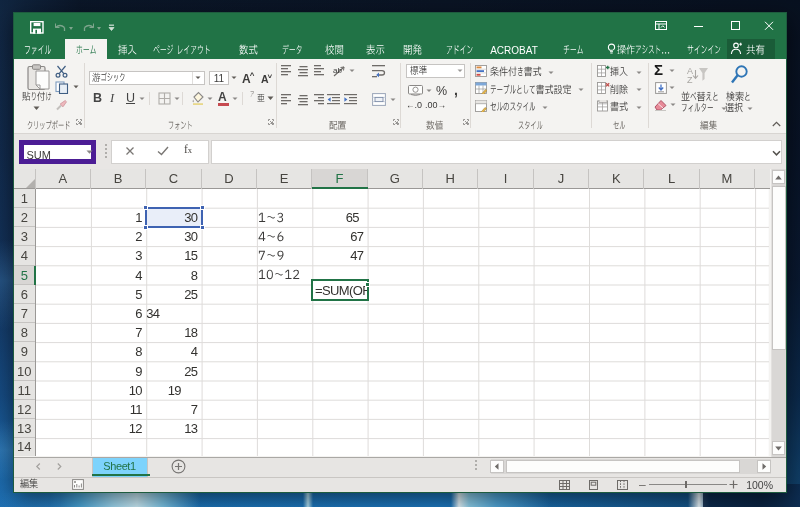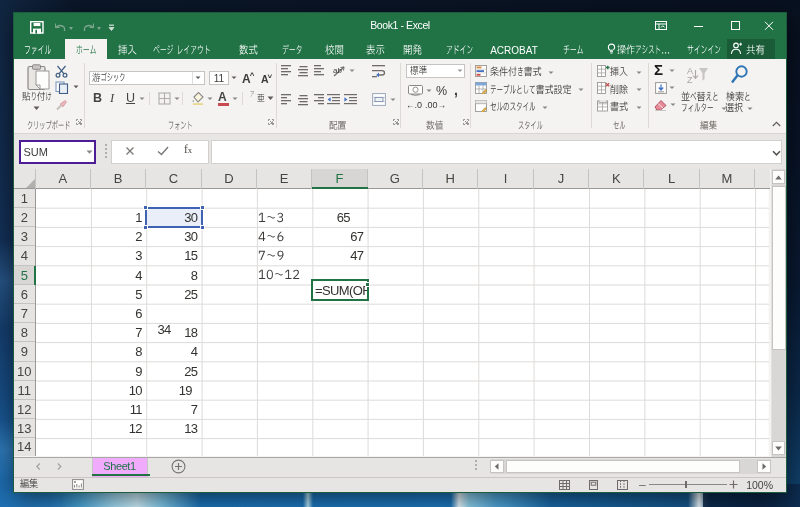--- a/index.html
+++ b/index.html
@@ -44,21 +44,20 @@
 </g>
 <path d="M16 4 l4 0 l-2 3 z" fill="#7ea58d"></path>
 <g stroke="#7ea58d" fill="none" stroke-width="1.3">
 <path d="M40.5 4.5 Q36 0.5 31.5 4.5"></path>
         <path d="M40.5 4.5 L40.5 0.5 M40.5 4.5 L36.5 4.5" stroke-width="1"></path>
 <path d="M31.5 8 L31.5 4.5"></path>
 </g>
 <path d="M44 4 l4 0 l-2 3 z" fill="#7ea58d"></path>
 <path d="M56 2.2 l5 0 z M56 4.5 l5 0 l-2.5 3 z" fill="#cfe0d5" stroke="#cfe0d5" stroke-width="0.8"></path>
 </svg>
-<div class="ab" style="left:286px;top:6px;width:200px;text-align:center;font-size:10.5px;letter-spacing:-0.4px;color:#fff">Book1 - Excel</div>
 <svg class="ab" style="left:641px;top:8px" width="122" height="10" viewBox="0 0 122 10">
 <g stroke="#fff" fill="none" stroke-width="1">
 <rect x="0.5" y="0.5" width="11" height="8"></rect>
 <path d="M0.5 3 H11.5 M4 3 V8.5"></path>
 <path d="M6 6.5 l1.8 -1.8 l1.8 1.8"></path>
 <path d="M39 5.5 h9"></path>
 <rect x="76.5" y="0.5" width="8" height="8"></rect>
 <path d="M110 0.8 l8 8 M118 0.8 l-8 8"></path>
 </g>
 </svg>
@@ -449,21 +448,21 @@
 <div style="position:absolute;left:711.0px;top:89.5px;line-height:0;"><svg style="overflow:visible" width="18" height="12" viewBox="0 -8.4 18 12" fill="#3b3a39">
         <path d="M2 -6Q1.2 -7.4 0.6 -8.3L1 -8.6Q1.4 -8.2 1.8 -7.6Q2.1 -7 2.4 -6.4ZM3.6 -5.4Q3.2 -5.4 3.1 -5.5Q2.9 -5.7 2.9 -6.2V-7.3H4.7V-7.9H2.9V-8.5H5.3V-6.8H3.4V-6.3Q3.4 -6 3.5 -6Q3.5 -5.9 3.7 -5.9H5V-6.4L5.5 -6.4V-5.9Q5.5 -5.4 5 -5.4ZM6.6 -5.4Q6.2 -5.4 6 -5.6Q5.8 -5.8 5.8 -6.2V-7.3H7.8V-7.9H5.8V-8.5H8.3V-6.8H6.3V-6.3Q6.3 -6 6.4 -6Q6.5 -5.9 6.7 -5.9H8V-6.4L8.5 -6.3V-5.8Q8.5 -5.6 8.4 -5.5Q8.3 -5.4 8 -5.4ZM7 -2.7H8.6V-2.1H2.7V-2.7H4.2V-3.7H2.9V-4.3H4.2V-5H4.7V-4.3H6.5V-5H7V-4.3H8.4V-3.7H7ZM8.7 -0.1 8.6 0.6H4Q3 0.6 2.4 0.1Q1.8 -0.4 1.7 -1.1H1.7Q1.6 -0.5 1.4 -0.1Q1.1 0.4 0.5 0.7L0.3 0.1Q0.9 -0.3 1.2 -0.7Q1.4 -1.2 1.4 -1.9V-4.3H0.4V-4.9H2V-1.9Q2 -1 2.5 -0.5Q3 -0.1 4 -0.1ZM6.5 -3.7H4.7V-2.7H6.5ZM2.8 -0.9Q3.3 -1.1 3.8 -1.3Q4.3 -1.6 4.6 -1.9L4.9 -1.5Q4.6 -1.1 4.1 -0.9Q3.6 -0.6 3 -0.4ZM8.2 -0.4Q7.8 -0.6 7.3 -0.9Q6.8 -1.2 6.3 -1.4L6.6 -1.9Q7 -1.7 7.6 -1.4Q8.1 -1.1 8.5 -0.8Z M12.8 -3.8Q12.2 -3.5 11.5 -3.2V-0.1Q11.5 0.3 11.3 0.4Q11.2 0.6 10.8 0.6H9.8L9.6 -0H10.9V-3Q10.4 -2.8 9.5 -2.6L9.4 -3.2Q10.1 -3.3 10.9 -3.6V-6.2H9.5V-6.8H10.9V-8.8H11.5V-6.8H12.8V-6.2H11.5V-3.8Q12.1 -4.1 12.7 -4.4ZM15.7 -4.3Q16 -1.5 17.6 0.2L17.3 0.8Q16.3 -0.2 15.8 -1.5Q15.3 -2.8 15.2 -4.3H13.8Q13.8 -2.8 13.5 -1.6Q13.1 -0.3 12.5 0.8L12.1 0.3Q12.7 -0.7 13 -2Q13.2 -3.2 13.2 -4.9V-8.3H17.2V-4.3ZM16.7 -7.7H13.8V-4.9H16.7Z"></path>
       </svg></div>
 <svg class="ab" style="left:733px;top:93.5px" width="6" height="4" viewBox="0 0 6 4">
       <path d="M0.5 0.5 l2.5 2.6 2.5 -2.6z" fill="#8a8886"></path>
     </svg>
 <svg class="ab" style="left:758px;top:108px" width="9" height="6" viewBox="0 0 9 6">
 <path d="M0.8 5 L4.5 1.4 L8.2 5" fill="none" stroke="#5f5b56" stroke-width="1.2"></path>
     </svg>
 <div class="ab" style="left:0;top:121px;width:772px;height:35px;background:#e8e6e4"></div>
-<div class="ab" style="left:5px;top:127px;width:77px;height:24px;background:#fff;border:2px solid #4c1d95;font-size:11px;color:#3b3a39">
+<div class="ab" style="left:5px;top:127px;width:77px;height:24px;background:#fff;border:5px solid #4c1d95;font-size:11px;color:#3b3a39">
       <span style="position:absolute;left:2.5px;top:3.5px">SUM</span>
     </div>
 <svg class="ab" style="left:72px;top:137px" width="7" height="5" viewBox="0 0 7 5">
       <path d="M0.5 0.5 l3 3.2 3 -3.2z" fill="#8a8886"></path>
     </svg>
 <div class="ab" style="left:91px;top:131px;width:2px;height:16px;background:repeating-linear-gradient(#b0aeab 0 2px,transparent 2px 4px)"></div>
 <div class="ab" style="left:97px;top:127px;width:98px;height:24px;background:#fff;border:1px solid #d2d0ce"></div>
 <svg class="ab" style="left:111px;top:133px" width="10" height="10" viewBox="0 0 10 10">
 <path d="M1.5 1.5 L8.5 8.5 M8.5 1.5 L1.5 8.5" stroke="#7a7774" stroke-width="1.3"></path>
     </svg>
@@ -558,28 +557,28 @@
 <div class="ab" style="left:77.0px;top:329.4px;width:55.4px;height:19.2px;font-size:13px;letter-spacing:-0.7px;color:#33322f;text-align:right;padding-right:4.5px;line-height:19.2px">8</div>
 <div class="ab" style="left:77.0px;top:348.6px;width:55.4px;height:19.2px;font-size:13px;letter-spacing:-0.7px;color:#33322f;text-align:right;padding-right:4.5px;line-height:19.2px">9</div>
 <div class="ab" style="left:77.0px;top:367.8px;width:55.4px;height:19.2px;font-size:13px;letter-spacing:-0.7px;color:#33322f;text-align:right;padding-right:4.5px;line-height:19.2px">10</div>
 <div class="ab" style="left:77.0px;top:387.0px;width:55.4px;height:19.2px;font-size:13px;letter-spacing:-0.7px;color:#33322f;text-align:right;padding-right:4.5px;line-height:19.2px">11</div>
 <div class="ab" style="left:77.0px;top:406.2px;width:55.4px;height:19.2px;font-size:13px;letter-spacing:-0.7px;color:#33322f;text-align:right;padding-right:4.5px;line-height:19.2px">12</div>
 <div class="ab" style="left:132.3px;top:195.0px;width:55.4px;height:19.2px;font-size:13px;letter-spacing:-0.7px;color:#33322f;text-align:right;padding-right:4.5px;line-height:19.2px">30</div>
 <div class="ab" style="left:132.3px;top:214.2px;width:55.4px;height:19.2px;font-size:13px;letter-spacing:-0.7px;color:#33322f;text-align:right;padding-right:4.5px;line-height:19.2px">30</div>
 <div class="ab" style="left:132.3px;top:233.4px;width:55.4px;height:19.2px;font-size:13px;letter-spacing:-0.7px;color:#33322f;text-align:right;padding-right:4.5px;line-height:19.2px">15</div>
 <div class="ab" style="left:132.3px;top:252.6px;width:55.4px;height:19.2px;font-size:13px;letter-spacing:-0.7px;color:#33322f;text-align:right;padding-right:4.5px;line-height:19.2px">8</div>
 <div class="ab" style="left:132.3px;top:271.8px;width:55.4px;height:19.2px;font-size:13px;letter-spacing:-0.7px;color:#33322f;text-align:right;padding-right:4.5px;line-height:19.2px">25</div>
-<div class="ab" style="left:132.3px;top:307px;width:55.4px;height:19.2px;font-size:13px;letter-spacing:-0.7px;color:#33322f;text-align:center;padding-right:20px;line-height:19.2px">34</div>
+<div class="ab" style="left:132.3px;top:291.0px;width:55.4px;height:19.2px;font-size:13px;letter-spacing:-0.7px;color:#33322f;text-align:left;padding-right:20px;line-height:19.2px">34</div>
 <div class="ab" style="left:132.3px;top:310.2px;width:55.4px;height:19.2px;font-size:13px;letter-spacing:-0.7px;color:#33322f;text-align:right;padding-right:4.5px;line-height:19.2px">18</div>
 <div class="ab" style="left:132.3px;top:329.4px;width:55.4px;height:19.2px;font-size:13px;letter-spacing:-0.7px;color:#33322f;text-align:right;padding-right:4.5px;line-height:19.2px">4</div>
 <div class="ab" style="left:132.3px;top:348.6px;width:55.4px;height:19.2px;font-size:13px;letter-spacing:-0.7px;color:#33322f;text-align:right;padding-right:4.5px;line-height:19.2px">25</div>
-<div class="ab" style="left:132.3px;top:367.8px;width:55.4px;height:19.2px;font-size:13px;letter-spacing:-0.7px;color:#33322f;text-align:right;padding-right:10px;line-height:19.2px">19</div>
+<div class="ab" style="left:132.3px;top:367.8px;width:55.4px;height:19.2px;font-size:13px;letter-spacing:-0.7px;color:#33322f;text-align:right;padding-right:21px;line-height:19.2px">19</div>
 <div class="ab" style="left:132.3px;top:387.0px;width:55.4px;height:19.2px;font-size:13px;letter-spacing:-0.7px;color:#33322f;text-align:right;padding-right:4.5px;line-height:19.2px">7</div>
 <div class="ab" style="left:132.3px;top:406.2px;width:55.4px;height:19.2px;font-size:13px;letter-spacing:-0.7px;color:#33322f;text-align:right;padding-right:4.5px;line-height:19.2px">13</div>
-<div class="ab" style="left:298.4px;top:195.0px;width:55.4px;height:19.2px;font-size:13px;letter-spacing:-0.7px;color:#33322f;text-align:right;padding-right:18px;line-height:19.2px">65</div>
+<div class="ab" style="left:298.4px;top:195.0px;width:55.4px;height:19.2px;font-size:13px;letter-spacing:-0.7px;color:#33322f;text-align:right;padding-right:9px;line-height:19.2px">65</div>
 <div class="ab" style="left:298.4px;top:214.2px;width:55.4px;height:19.2px;font-size:13px;letter-spacing:-0.7px;color:#33322f;text-align:right;padding-right:4.5px;line-height:19.2px">67</div>
 <div class="ab" style="left:298.4px;top:233.4px;width:55.4px;height:19.2px;font-size:13px;letter-spacing:-0.7px;color:#33322f;text-align:right;padding-right:4.5px;line-height:19.2px">47</div>
 <div style="position:absolute;left:244.0px;top:198.8px;line-height:0;"><svg style="overflow:visible" width="26" height="14" viewBox="0 -10.0 26 14" fill="#3b3a39">
         <path d="M7.2 -0.9V0H1.1V-0.9H3.7V-8.4H3.6L1.3 -6.2L0.7 -6.9L3.1 -9.2H4.8V-0.9Z M13 -4.4Q12.4 -4.8 12 -5Q11.6 -5.2 11.3 -5.2Q10.8 -5.2 10.5 -4.9Q10.2 -4.7 9.8 -4.2L9.4 -4.9Q9.8 -5.4 10.2 -5.7Q10.7 -6 11.2 -6Q11.7 -6 12.2 -5.8Q12.6 -5.6 13.3 -5.2Q14 -4.7 14.4 -4.5Q14.7 -4.4 15.1 -4.4Q15.5 -4.4 15.9 -4.6Q16.2 -4.8 16.6 -5.3L17 -4.7Q16.6 -4.1 16.1 -3.8Q15.7 -3.5 15.1 -3.5Q14.7 -3.5 14.2 -3.7Q13.8 -3.9 13 -4.4Z M21.9 -5.3Q22.9 -5.3 23.4 -5.7Q23.9 -6.1 23.9 -6.8V-6.9Q23.9 -7.6 23.4 -8Q22.9 -8.4 22.2 -8.4Q21.5 -8.4 21 -8.1Q20.6 -7.8 20.2 -7.2L19.5 -7.8Q20.4 -9.3 22.2 -9.3Q23 -9.3 23.6 -9.1Q24.2 -8.8 24.6 -8.2Q25 -7.7 25 -7Q25 -6.2 24.5 -5.6Q24 -5.1 23.2 -4.9V-4.8Q24 -4.7 24.6 -4.1Q25.1 -3.5 25.1 -2.5Q25.1 -1.7 24.7 -1.1Q24.4 -0.5 23.7 -0.2Q22.9 0.2 22 0.2Q21 0.2 20.3 -0.3Q19.6 -0.7 19.1 -1.4L19.9 -2Q20.2 -1.4 20.7 -1.1Q21.2 -0.8 22 -0.8Q23 -0.8 23.5 -1.2Q24 -1.7 24 -2.5V-2.6Q24 -3.5 23.5 -3.9Q23 -4.4 22 -4.4H20.9V-5.3Z"></path>
       </svg></div>
 <div style="position:absolute;left:244.0px;top:218.00000000000003px;line-height:0;"><svg style="overflow:visible" width="26" height="14" viewBox="0 -10.0 26 14" fill="#3b3a39">
         <path d="M6 -1.8V0H5V-1.8H0.5V-2.7L4.4 -9.2H6V-2.7H7.3V-1.8ZM5 -8.3H4.9L1.5 -2.7H5Z M13 -4.4Q12.4 -4.8 12 -5Q11.6 -5.2 11.3 -5.2Q10.8 -5.2 10.5 -4.9Q10.2 -4.7 9.8 -4.2L9.4 -4.9Q9.8 -5.4 10.2 -5.7Q10.7 -6 11.2 -6Q11.7 -6 12.2 -5.8Q12.6 -5.6 13.3 -5.2Q14 -4.7 14.4 -4.5Q14.7 -4.4 15.1 -4.4Q15.5 -4.4 15.9 -4.6Q16.2 -4.8 16.6 -5.3L17 -4.7Q16.6 -4.1 16.1 -3.8Q15.7 -3.5 15.1 -3.5Q14.7 -3.5 14.2 -3.7Q13.8 -3.9 13 -4.4Z M19.4 -3.3Q19.4 -4.6 19.9 -5.8Q20.4 -6.9 21.1 -7.8Q21.9 -8.6 22.7 -9.2H24Q23 -8.4 22.3 -7.7Q21.6 -7 21.2 -6.2Q20.7 -5.4 20.5 -4.4L20.6 -4.4Q21.3 -5.7 22.8 -5.7Q23.6 -5.7 24.2 -5.3Q24.8 -5 25.1 -4.4Q25.5 -3.7 25.5 -2.9Q25.5 -2 25.1 -1.3Q24.7 -0.6 24 -0.2Q23.4 0.2 22.4 0.2Q21.5 0.2 20.8 -0.3Q20.1 -0.7 19.8 -1.5Q19.4 -2.3 19.4 -3.3ZM24.4 -2.7V-2.8Q24.4 -3.8 23.9 -4.3Q23.4 -4.8 22.4 -4.8Q21.5 -4.8 21 -4.3Q20.5 -3.8 20.5 -2.8V-2.7Q20.5 -1.8 21 -1.3Q21.5 -0.8 22.4 -0.8Q23.4 -0.8 23.9 -1.3Q24.4 -1.8 24.4 -2.7Z"></path>
       </svg></div>
 <div style="position:absolute;left:244.0px;top:237.20000000000002px;line-height:0;"><svg style="overflow:visible" width="26" height="14" viewBox="0 -10.0 26 14" fill="#3b3a39">
         <path d="M6.9 -8.2 3.4 0H2.3L5.8 -8.3H1.8V-6.5H0.9V-9.2H6.9Z M13 -4.4Q12.4 -4.8 12 -5Q11.6 -5.2 11.3 -5.2Q10.8 -5.2 10.5 -4.9Q10.2 -4.7 9.8 -4.2L9.4 -4.9Q9.8 -5.4 10.2 -5.7Q10.7 -6 11.2 -6Q11.7 -6 12.2 -5.8Q12.6 -5.6 13.3 -5.2Q14 -4.7 14.4 -4.5Q14.7 -4.4 15.1 -4.4Q15.5 -4.4 15.9 -4.6Q16.2 -4.8 16.6 -5.3L17 -4.7Q16.6 -4.1 16.1 -3.8Q15.7 -3.5 15.1 -3.5Q14.7 -3.5 14.2 -3.7Q13.8 -3.9 13 -4.4Z M20.9 0Q21.9 -0.8 22.6 -1.4Q23.2 -2.1 23.7 -2.9Q24.1 -3.7 24.4 -4.8L24.3 -4.8Q23.6 -3.5 22.1 -3.5Q21.3 -3.5 20.7 -3.8Q20.1 -4.2 19.8 -4.8Q19.4 -5.5 19.4 -6.3Q19.4 -7.2 19.8 -7.9Q20.2 -8.6 20.8 -8.9Q21.5 -9.3 22.4 -9.3Q23.4 -9.3 24.1 -8.9Q24.7 -8.5 25.1 -7.7Q25.5 -6.9 25.5 -5.8Q25.5 -4.5 25 -3.4Q24.5 -2.2 23.8 -1.4Q23 -0.5 22.2 0ZM24.4 -6.3V-6.5Q24.4 -7.4 23.9 -7.9Q23.4 -8.4 22.4 -8.4Q21.5 -8.4 21 -7.9Q20.5 -7.4 20.5 -6.5V-6.3Q20.5 -5.4 21 -4.9Q21.5 -4.4 22.4 -4.4Q23.4 -4.4 23.9 -4.9Q24.4 -5.4 24.4 -6.3Z"></path>
@@ -600,21 +599,21 @@
 <div class="ab" style="left:757.5px;top:172.5px;width:14px;height:164px;background:#fdfdfc;border:1px solid #c6c4c2"></div>
 <div class="ab" style="left:758px;top:428px;width:13px;height:14px;background:#fdfdfc;border:1px solid #c6c4c2"></div>
 <svg class="ab" style="left:761px;top:433px" width="7" height="5" viewBox="0 0 7 5">
       <path d="M3.5 4.5 L6.8 0.5 H0.2 Z" fill="#6e6b68"></path>
     </svg>
 <div class="ab" style="left:0;top:443.5px;width:772px;height:20px;background:#e7e5e3;border-top:1px solid #aaa8a5"></div>
 <svg class="ab" style="left:20px;top:449px" width="52" height="9" viewBox="0 0 52 9">
 <path d="M5.8 1.5 L2.8 4.5 L5.8 7.5" fill="none" stroke="#a3a19e" stroke-width="1.2"></path>
 <path d="M23.8 1.5 L26.8 4.5 L23.8 7.5" fill="none" stroke="#a3a19e" stroke-width="1.2"></path>
 </svg>
-<div class="ab" style="left:77.5px;top:444.5px;width:56px;height:19px;background:#f0abfc;border-left:1px solid #c6c4c2;border-right:1px solid #c6c4c2;
+<div class="ab" style="left:77.5px;top:444.5px;width:56px;height:19px;background:#7dd3fc;border-left:1px solid #c6c4c2;border-right:1px solid #c6c4c2;
 font-size:11px;letter-spacing:-0.4px;color:#217346;text-align:center;line-height:17px">Sheet1</div>
 <div class="ab" style="left:77.5px;top:460.5px;width:58px;height:2.5px;background:#217346"></div>
 <svg class="ab" style="left:157px;top:446px" width="15" height="15" viewBox="0 0 15 15">
 <circle cx="7.5" cy="7.5" r="6.4" fill="none" stroke="#767472" stroke-width="1.1"></circle>
 <path d="M7.5 4 v7 M4 7.5 h7" stroke="#767472" stroke-width="1.2"></path>
 </svg>
 <div class="ab" style="left:461px;top:447px;width:2px;height:12px;background:repeating-linear-gradient(#b0aeab 0 2px,transparent 2px 4px)"></div>
 <div class="ab" style="left:477px;top:445.5px;width:280px;height:15px;background:#d9d7d5"></div>
 <div class="ab" style="left:476px;top:446.5px;width:14px;height:13px;background:#fdfdfc;border:1px solid #c6c4c2"></div>
 <svg class="ab" style="left:480px;top:449.5px" width="5" height="7" viewBox="0 0 5 7">

